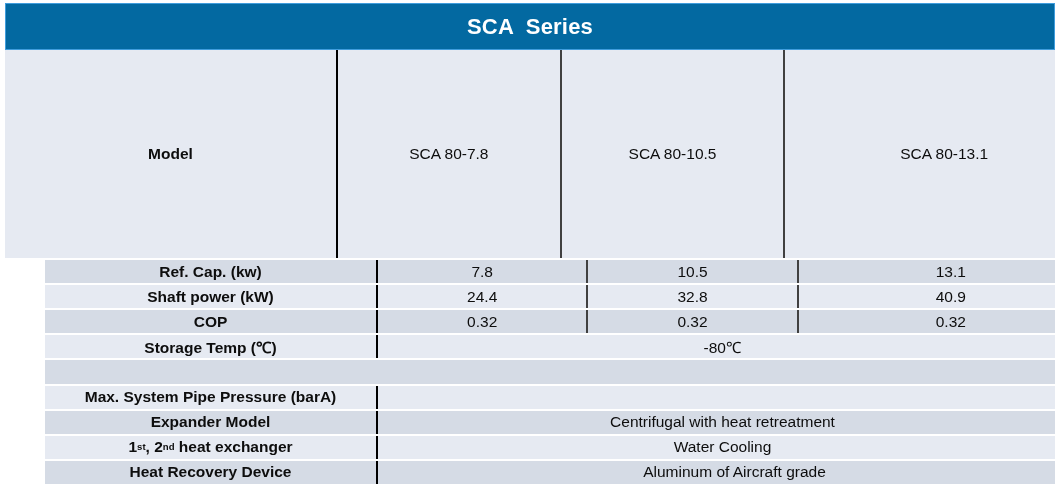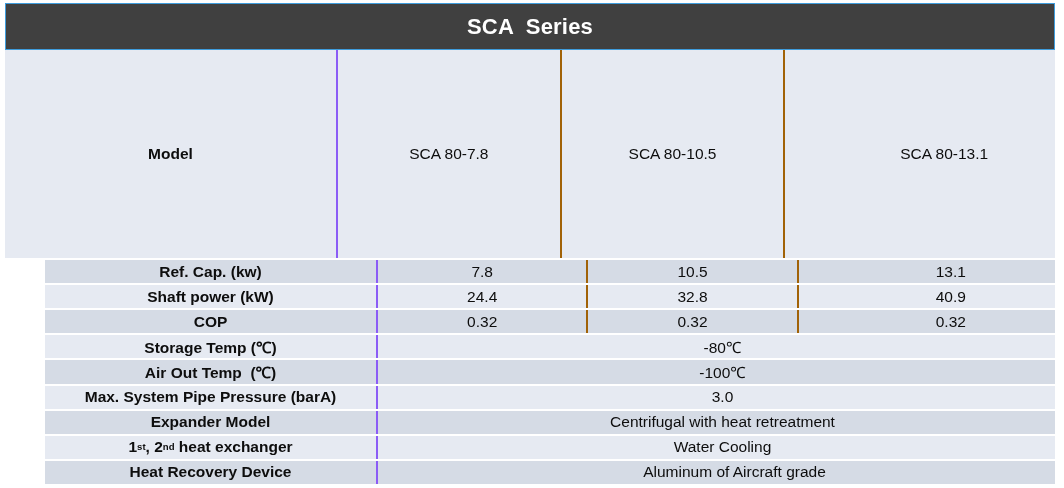--- a/index.html
+++ b/index.html
@@ -22,21 +22,21 @@
     height: 481px;
     display: flex;
     flex-direction: column;
     background: #ffffff;
   }
 
   
   .table-header {
     height: 47px;
     flex: 0 0 47px;
-    background: #404040;
+    background: #0369a1;
     border: 1px solid #3f9ddd;
     box-sizing: border-box;
     display: flex;
     align-items: center;
     justify-content: center;
   }
   .table-header .title {
     color: #ffffff;
     font-size: 22px;
     font-weight: bold;
@@ -63,30 +63,30 @@
     min-width: 0;
     text-align: center;
     color: #0d0d0d;
   }
 
   .cell-label {
     flex: 0 0 333px;
     width: 333px;
     font-size: 15.5px;
     font-weight: bold;
-    border-right: 2px solid #8b5cf6;
+    border-right: 2px solid #000000;
     padding: 0 6px;
     white-space: pre;
   }
 
   .cell-val {
     flex: 1 1 0;
     font-size: 15.5px;
     font-weight: normal;
-    border-right: 2px solid #a16207;
+    border-right: 2px solid #404040;
     padding: 0 4px;
     white-space: pre;
   }
   .cell-val:last-child { border-right: none; margin-left: 48px; }
 
   .cell-merged {
     flex: 1 1 auto;
     font-size: 15.5px;
     font-weight: normal;
     padding: 0 4px;
@@ -133,26 +133,23 @@
         <div class="cell cell-label">COP</div>
         <div class="cell cell-val">0.32</div>
         <div class="cell cell-val">0.32</div>
         <div class="cell cell-val">0.32</div>
       </div>
       <div class="row shade-a">
         <div class="cell cell-label">Storage Temp (℃)</div>
         <div class="cell cell-merged">-80℃</div>
       </div>
       <div class="row shade-b">
-        <div class="cell cell-label">Air Out Temp  (℃)</div>
-        <div class="cell cell-merged">-100℃</div>
       </div>
       <div class="row shade-a">
         <div class="cell cell-label">Max. System Pipe Pressure (barA)</div>
-        <div class="cell cell-merged">3.0</div>
       </div>
       <div class="row shade-b">
         <div class="cell cell-label">Expander Model</div>
         <div class="cell cell-merged">Centrifugal with heat retreatment</div>
       </div>
       <div class="row shade-a">
         <div class="cell cell-label">1<sup>st</sup>, 2<sup>nd</sup> heat exchanger</div>
         <div class="cell cell-merged">Water Cooling</div>
       </div>
       <div class="row shade-b">

